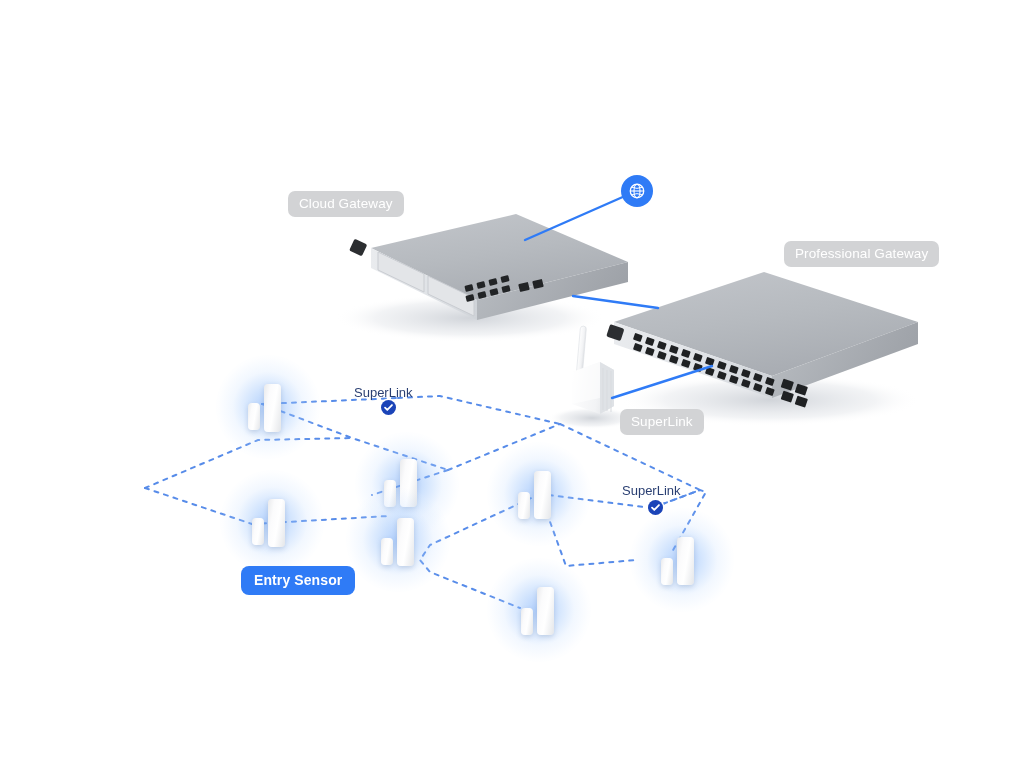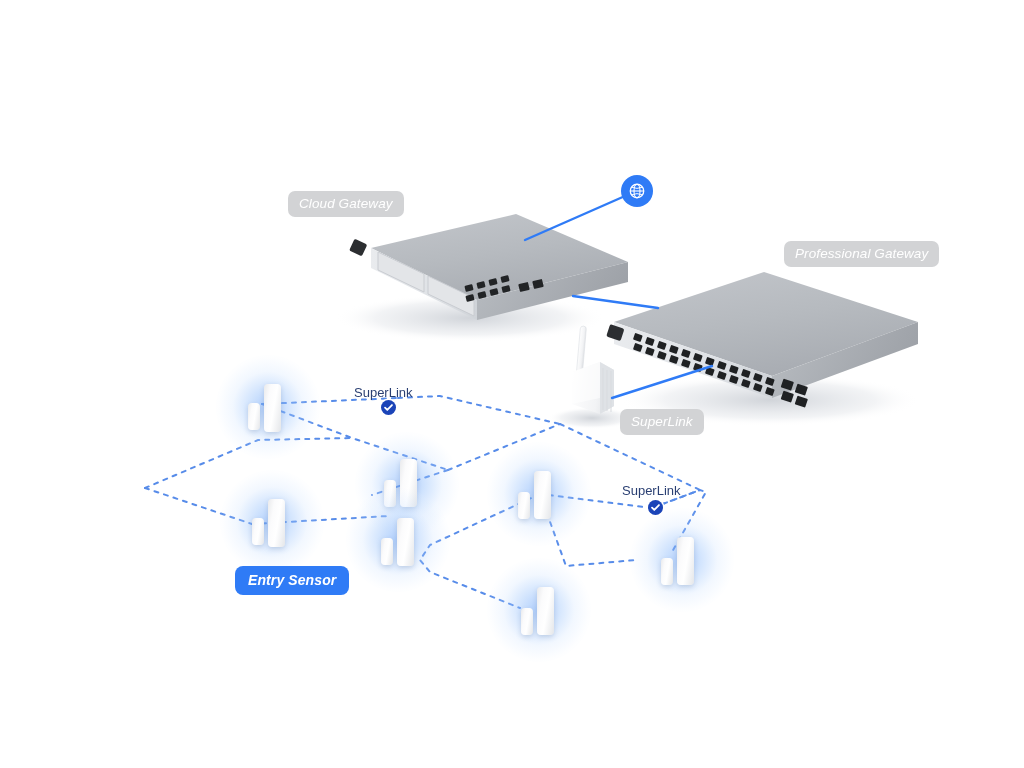--- a/index.html
+++ b/index.html
@@ -23,21 +23,20 @@
     position: absolute;
     display: inline-flex;
     align-items: center;
     justify-content: center;
     border-radius: 7px;
     font-size: 13.5px;
     letter-spacing: .1px;
     white-space: nowrap;
     padding: 5px 11px 6px 11px;
     box-sizing: border-box;
-    font-style: italic;
   }
   .pill-grey {
     background: #d2d3d5;
     color: #ffffff;
   }
   .pill-blue {
     background: #2f7bf6;
     color: #ffffff;
     font-weight: bold;
     font-size: 14px;
@@ -343,17 +342,17 @@
     </div>
 
     <div class="plain-label" style="left:622px; top:483px;">SuperLink</div>
 
     <div class="check-badge" style="left:648px; top:500px;">
       <svg width="15" height="15" viewBox="0 0 16 16">
         <path d="M 4.3 8.2 L 6.7 10.6 L 11.7 5.4" fill="none" stroke="#ffffff" stroke-width="1.9" stroke-linecap="round" stroke-linejoin="round"></path>
       </svg>
     </div>
 
-    <div class="pill pill-blue" style="left:235px; top:566px;">Entry Sensor</div>
+    <div class="pill pill-blue" style="left:241px; top:566px;">Entry Sensor</div>
 
   </div>
 
 </div>
 
 </body></html>

